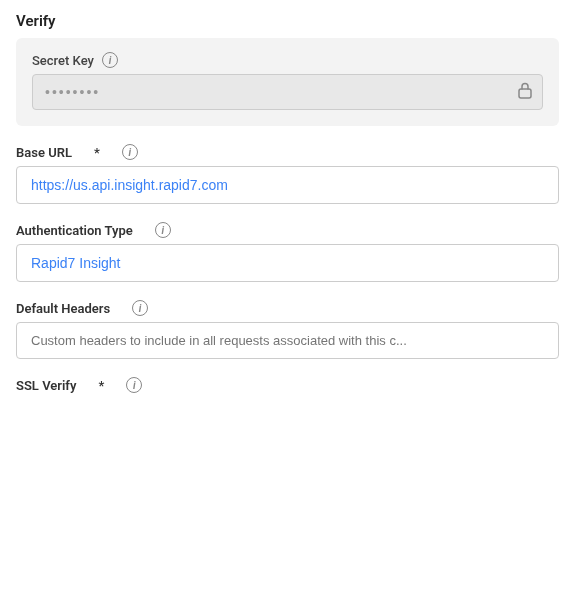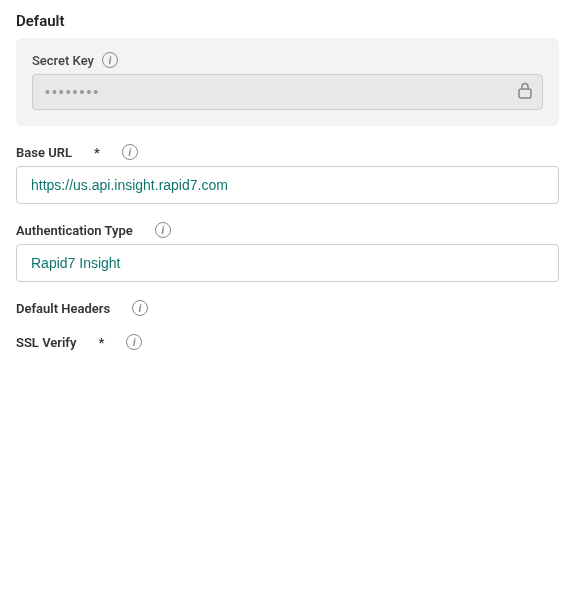--- a/index.html
+++ b/index.html
@@ -143,33 +143,33 @@
       font-weight: 600;
     }
 
     .form-input {
       width: 100%;
       padding: 10px 14px;
       border: 1px solid #ccc;
       border-radius: 4px;
       background: #fff;
       font-size: 14px;
-      color: #0f766e;
+      color: #3b82f6;
     }
 
     .form-input.placeholder-style {
       color: #aaa;
       font-size: 13px;
     }
   </style>
 </head>
 <body>
 
 <div>
-  <div class="section-title">Default</div>
+  <div class="section-title">Verify</div>
 
   <div class="secret-box">
 
 
     <div class="field-group">
       <div class="field-label">
         <span>Secret Key</span>
         <span class="info-icon">i</span>
       </div>
       <div class="secret-key-wrapper">
@@ -199,20 +199,21 @@
       <span class="info-icon">i</span>
     </div>
     <input type="text" class="form-input" value="Rapid7 Insight" style="">
   </div>
 
   <div class="form-section">
     <div class="form-label">
       <span>Default Headers</span>
       <span class="info-icon">i</span>
     </div>
+    <input type="text" class="form-input placeholder-style" placeholder="Custom headers to include in all requests associated with this c..." style="">
   </div>
 
   <div class="form-section">
     <div class="form-label">
       <span>SSL Verify</span>
       <span class="required-star">*</span>
       <span class="info-icon">i</span>
     </div>
   </div>
 

